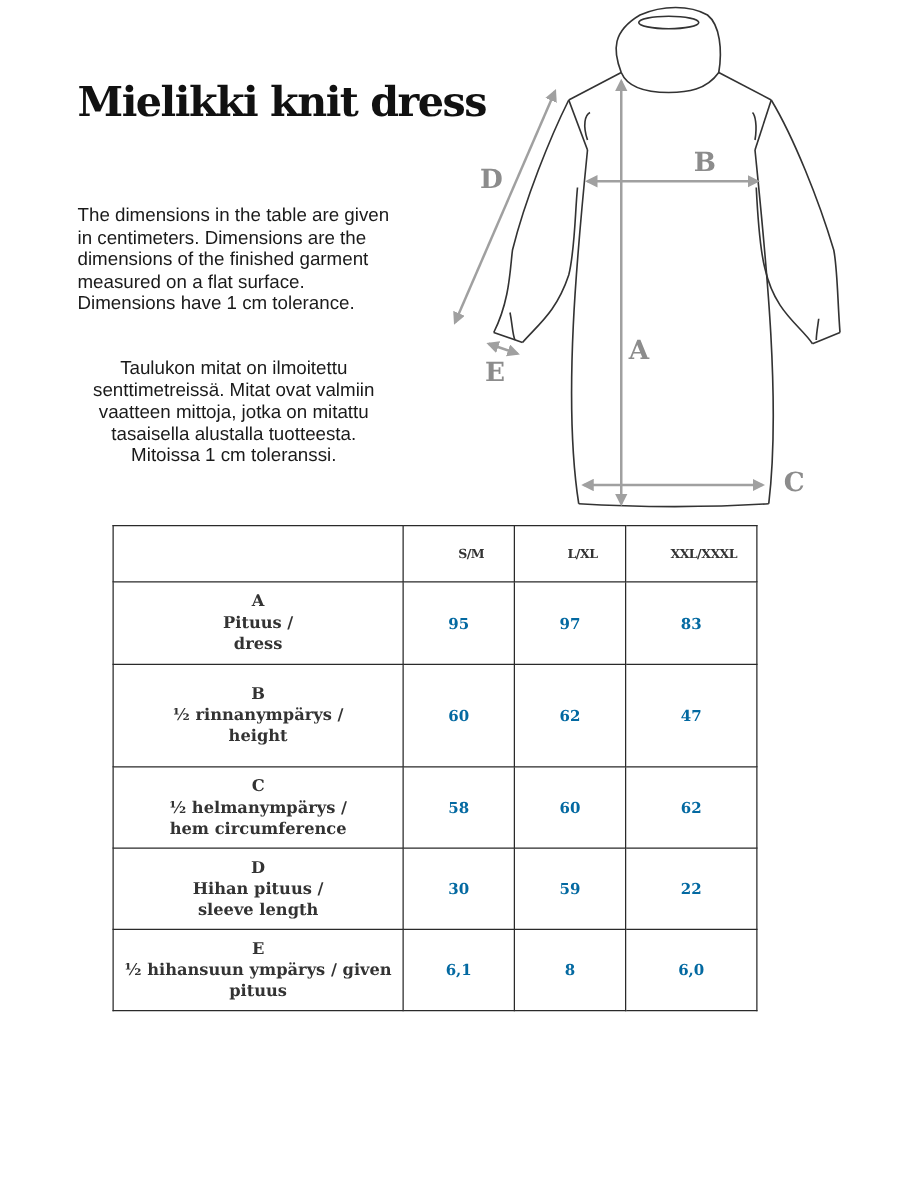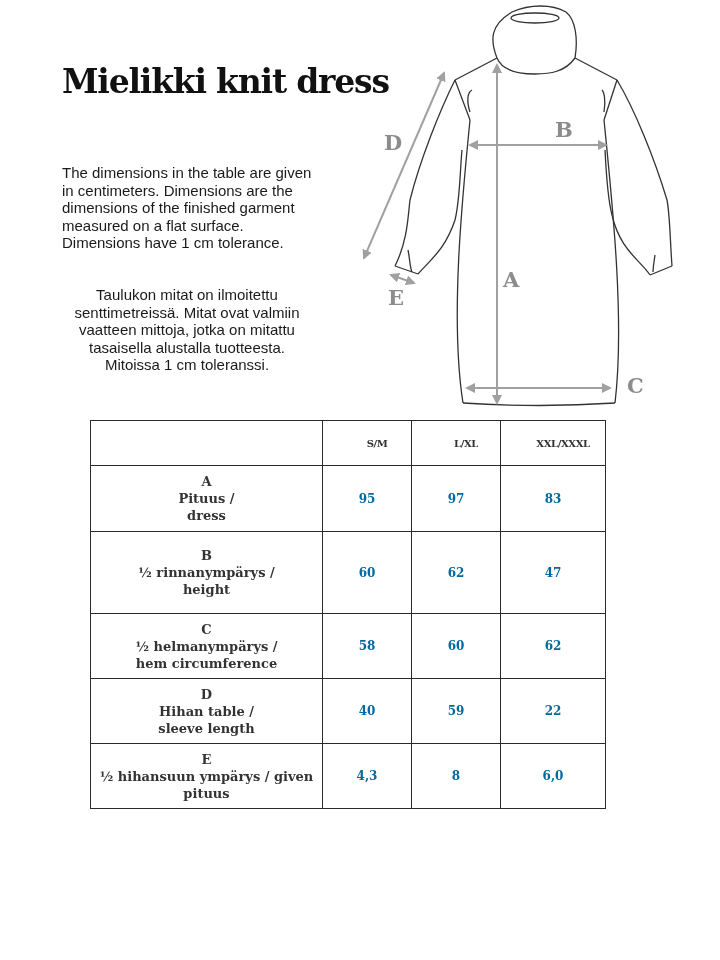--- a/index.html
+++ b/index.html
@@ -135,31 +135,31 @@
         <span class="line">½  helmanympärys /</span>
         <span class="line">hem circumference</span>
       </td>
       <td class="val">58</td>
       <td class="val">60</td>
       <td class="val">62</td>
     </tr>
     <tr class="r3">
       <td class="name">
         <span class="line">D</span>
-        <span class="line">Hihan table /</span>
+        <span class="line">Hihan pituus /</span>
         <span class="line">sleeve length</span>
       </td>
-      <td class="val">40</td>
+      <td class="val">30</td>
       <td class="val">59</td>
       <td class="val">22</td>
     </tr>
     <tr class="r4">
       <td class="name">
         <span class="line">E</span>
         <span class="line">½  hihansuun ympärys / given</span>
         <span class="line">pituus</span>
       </td>
-      <td class="val">4,3</td>
+      <td class="val">6,1</td>
       <td class="val">8</td>
       <td class="val">6,0</td>
     </tr>
   </tbody>
 </table>
 
 </body></html>

